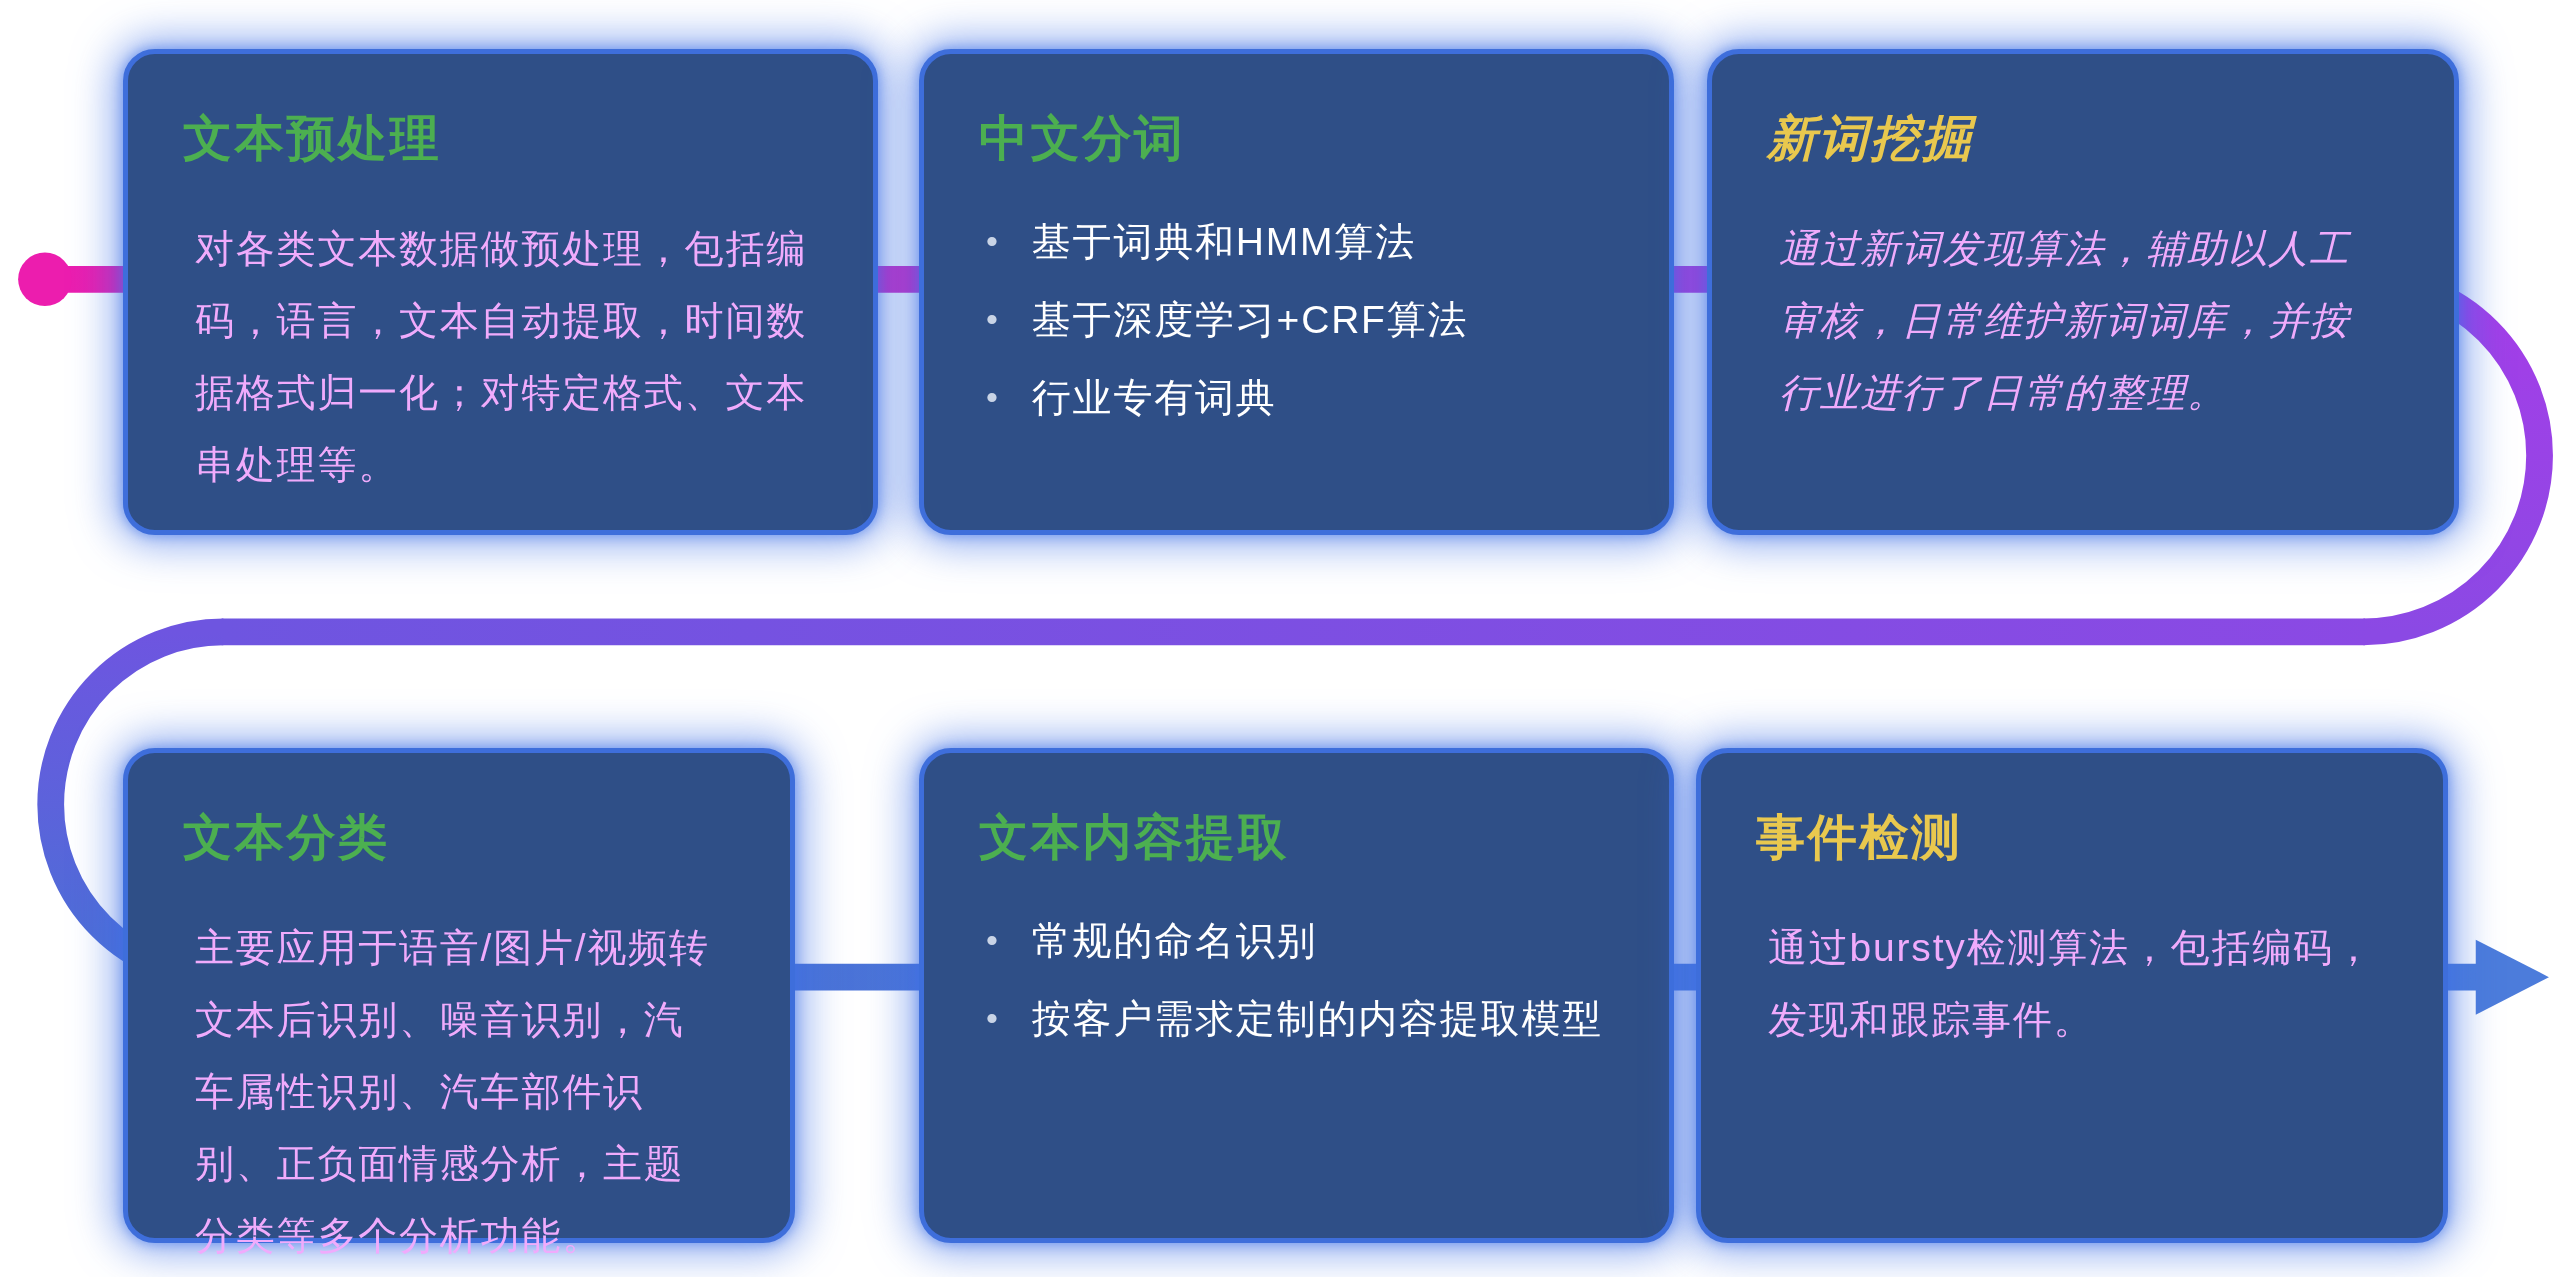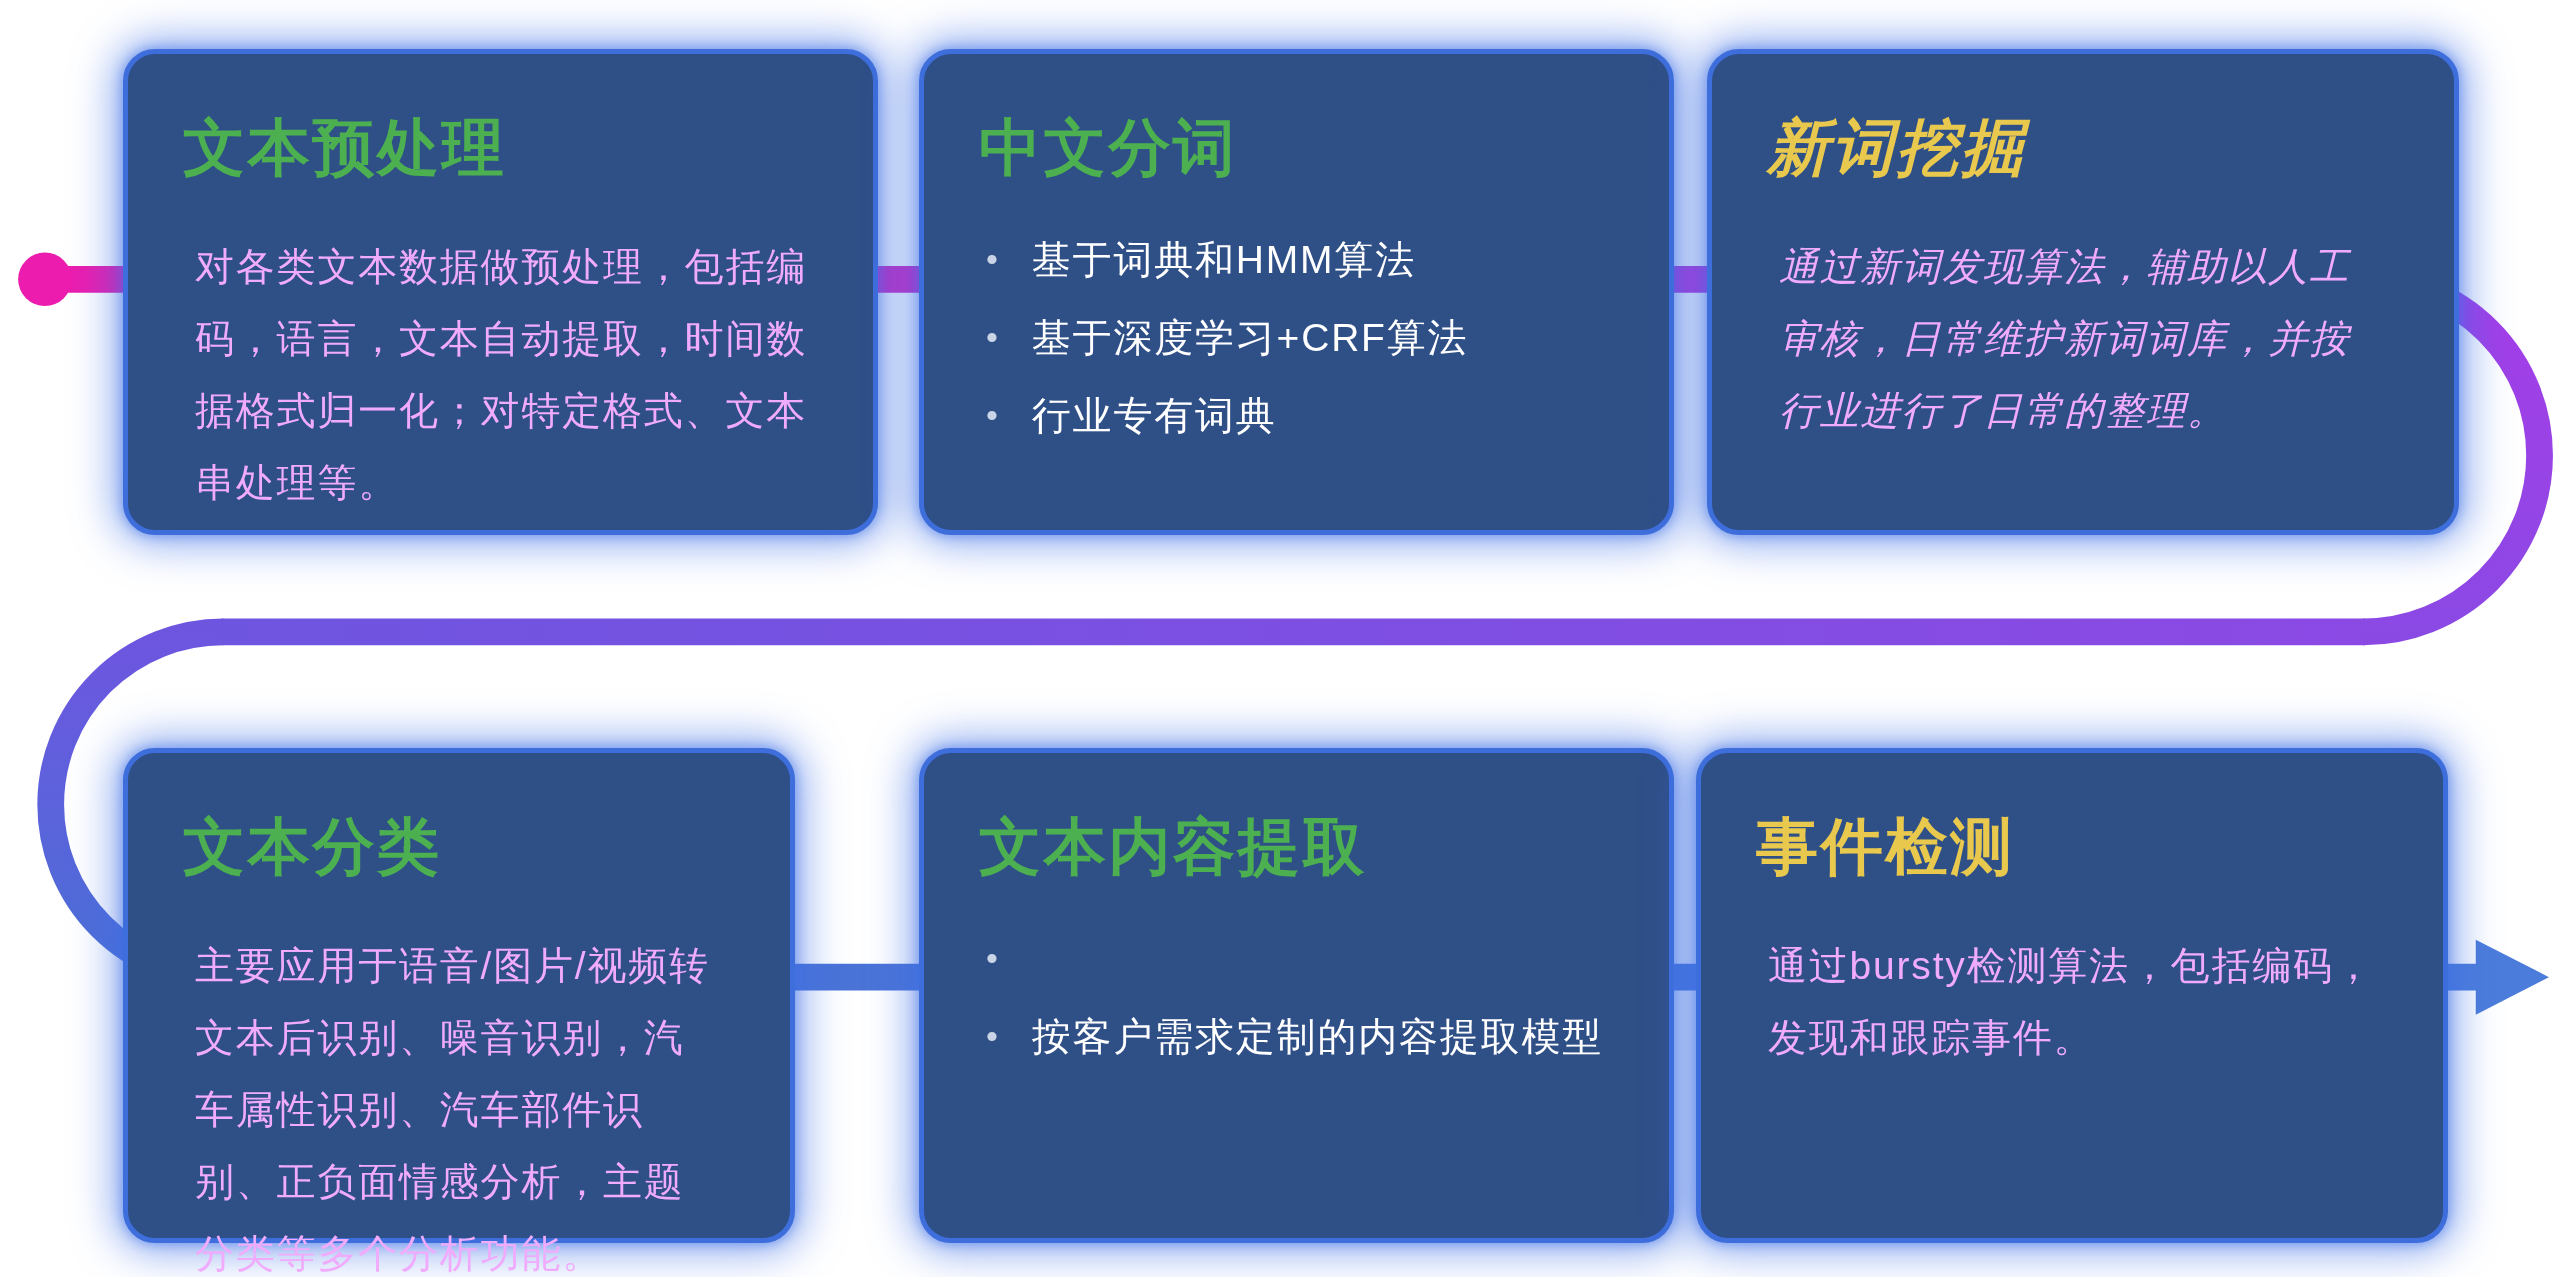--- a/index.html
+++ b/index.html
@@ -33,21 +33,21 @@
     z-index: 2;
     color: #ffffff;
   }
   .c1 { left: 123px;  top: 49px;  width: 755px; height: 486px; }
   .c2 { left: 919px; top: 49px;  width: 755px; height: 486px; }
   .c3 { left: 1707px; top: 49px;  width: 752px; height: 486px; font-style: italic; }
   .c4 { left: 123px;  top: 748px; width: 672px; height: 495px; }
   .c5 { left: 919px; top: 748px; width: 755px; height: 495px; }
   .c6 { left: 1696px; top: 748px; width: 752px; height: 495px; }
   .card-title {
-    font-size: 62px;
+    font-size: 49px;
     font-weight: 700;
     letter-spacing: 2.7px;
     margin: 10.7px 0 41px 0;
   }
   .title-green  { color: #4CAF50; }
   .title-yellow { color: #E9C84E; }
   .card-body {
     margin: 12px;
     font-size: 39px;
     line-height: 72px;
@@ -144,20 +144,21 @@
   <section class="card c4">
     <h2 class="card-title title-green">文本分类</h2>
     <p class="card-body">主要应用于语音/图片/视频转文本后识别、噪音识别，汽车属性识别、汽车部件识别、正负面情感分析，主题分类等多个分析功能。</p>
   </section>
 
   <section class="card c5">
     <h2 class="card-title title-green">文本内容提取</h2>
     <ul class="bullet-list">
       <li class="bullet-item">
         <span class="bullet-dot">•</span>
+        <span>常规的命名识别</span>
       </li>
       <li class="bullet-item">
         <span class="bullet-dot">•</span>
         <span>按客户需求定制的内容提取模型</span>
       </li>
     </ul>
   </section>
 
   <section class="card c6">
     <h2 class="card-title title-yellow">事件检测</h2>

